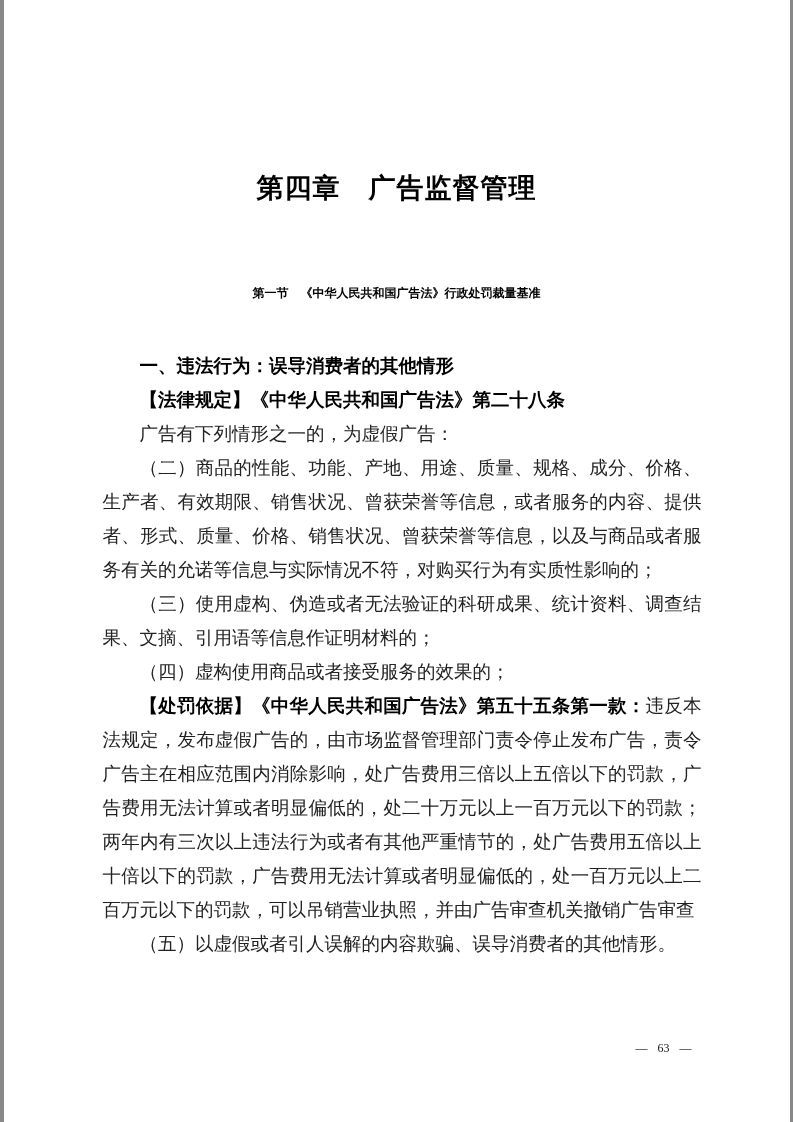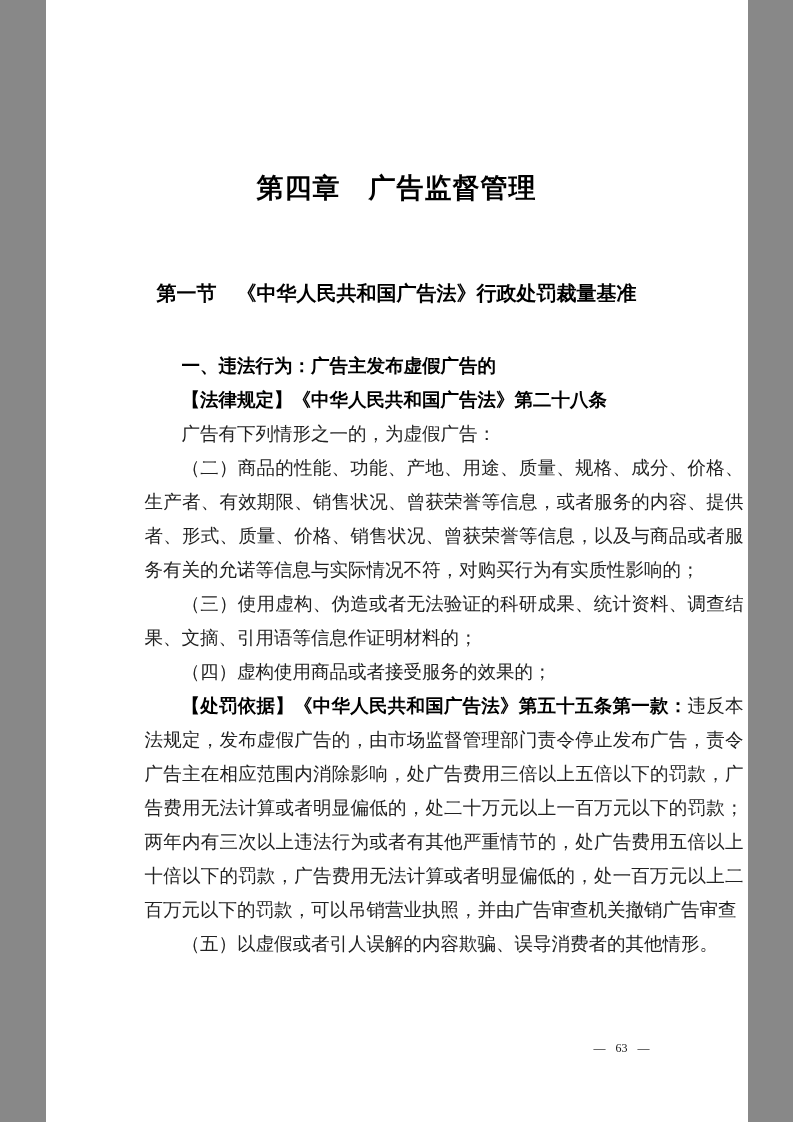--- a/index.html
+++ b/index.html
@@ -2,21 +2,21 @@
 <html><head>
 <meta charset="utf-8">
 <style>
   html, body {
     margin: 0;
     padding: 0;
     background: #888;
   }
   .sheet {
     position: relative;
-    width: 702px;
+    width: 786px;
     height: 1122px;
     margin: 0 auto;
     background: #ffffff;
     color: #1f1f1f;
     overflow: hidden;
     font-family: "Liberation Serif", "DejaVu Serif", serif;
   }
   .chapter-title {
     position: absolute;
     top: 172px;
@@ -31,21 +31,21 @@
     letter-spacing: 1px;
   }
   .section-title {
     position: absolute;
     top: 281px;
     left: 0;
     right: 0;
     text-align: center;
     font-family: "Liberation Sans", "DejaVu Sans", sans-serif;
     font-weight: 700;
-    font-size: 20px;
+    font-size: 12px;
     line-height: 24px;
     color: #000000;
   }
   .content {
     position: absolute;
     top: 349px;
     left: 99px;
     width: 599px;
   }
   .para {
@@ -86,21 +86,21 @@
 </head>
 <body>
 
 <div class="sheet">
 
   <div class="chapter-title">第四章　广告监督管理</div>
 
   <div class="section-title">第一节　《中华人民共和国广告法》行政处罚裁量基准</div>
 
   <div class="content">
-    <p class="para heading">一、违法行为：广告主发布虚假广告的</p>
+    <p class="para heading">一、违法行为：误导消费者的其他情形</p>
     <p class="para heading">【法律规定】《中华人民共和国广告法》第二十八条</p>
     <p class="para">广告有下列情形之一的，为虚假广告：</p>
     <p class="para">（二）商品的性能、功能、产地、用途、质量、规格、成分、价格、生产者、有效期限、销售状况、曾获荣誉等信息，或者服务的内容、提供者、形式、质量、价格、销售状况、曾获荣誉等信息，以及与商品或者服务有关的允诺等信息与实际情况不符，对购买行为有实质性影响的；</p>
     <p class="para">（三）使用虚构、伪造或者无法验证的科研成果、统计资料、调查结果、文摘、引用语等信息作证明材料的；</p>
     <p class="para">（四）虚构使用商品或者接受服务的效果的；</p>
     <p class="para"><b class="lead">【处罚依据】《中华人民共和国广告法》第五十五条第一款：</b><span>违反本法规定，发布虚假广告的，由市场监督管理部门责令停止发布广告，责令广告主在相应范围内消除影响，处广告费用三倍以上五倍以下的罚款，广告费用无法计算或者明显偏低的，处二十万元以上一百万元以下的罚款；两年内有三次以上违法行为或者有其他严重情节的，处广告费用五倍以上十倍以下的罚款，广告费用无法计算或者明显偏低的，处一百万元以上二百万元以下的罚款，可以吊销营业执照，并由广告审查机关撤销广告审查</span></p>
     <p class="para">（五）以虚假或者引人误解的内容欺骗、误导消费者的其他情形。</p>
   </div>
 
   <div class="page-number"><span class="dash">—</span><span>63</span><span class="dash">—</span></div>

